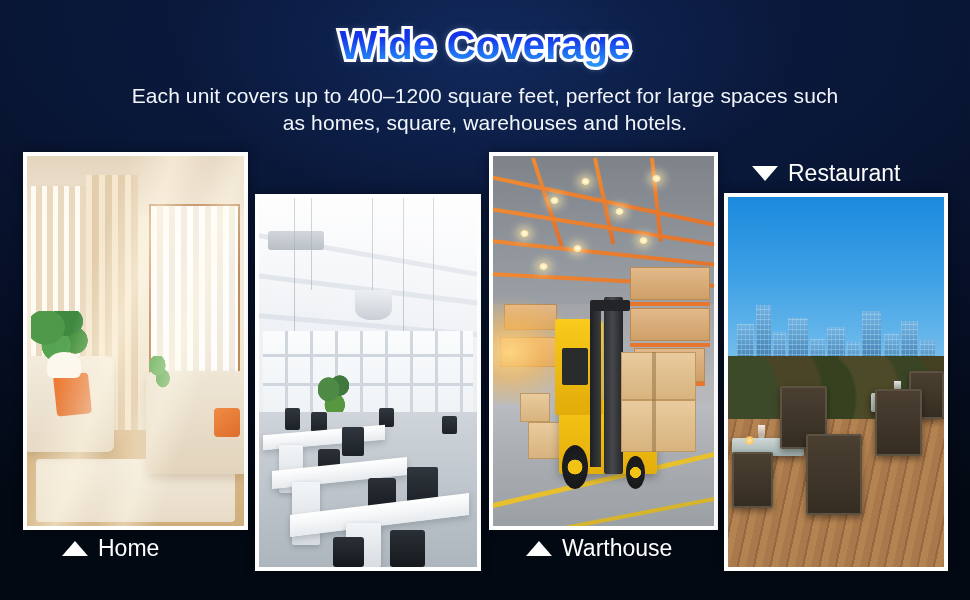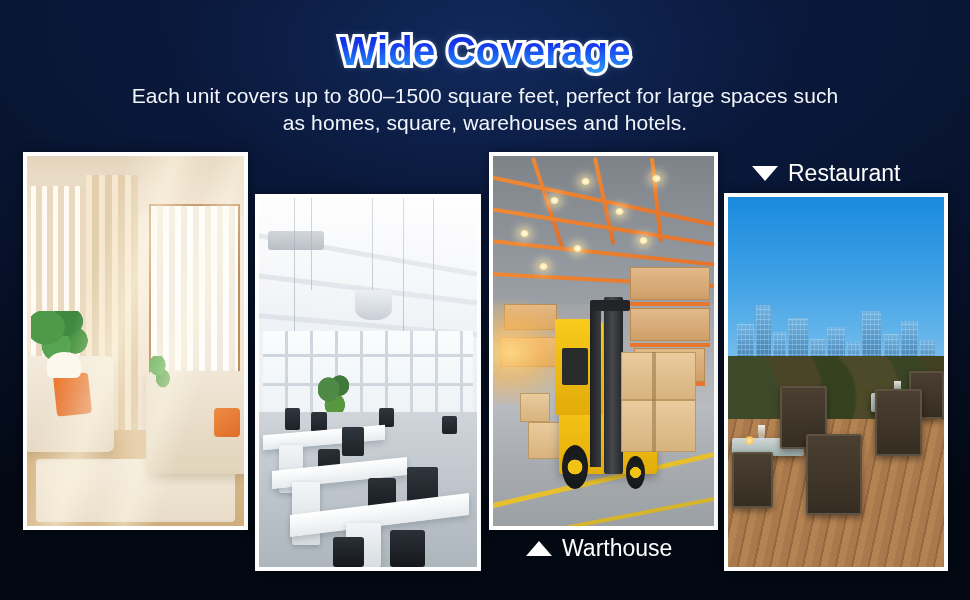--- a/index.html
+++ b/index.html
@@ -42,21 +42,20 @@
 
   .title {
     position: relative;
     display: inline-block;
     font-family: "Liberation Sans", sans-serif;
     font-weight: bold;
     font-size: 40px;
     line-height: 46px;
     letter-spacing: 0.2px;
     white-space: nowrap;
-    margin-top: 6px;
   }
   
   .title .stroke {
     position: absolute;
     left: 0;
     top: 0;
     color: #ffffff;
     -webkit-text-stroke: 6px #ffffff;
     text-shadow:
       0 0 6px rgba(255,255,255,0.55),
@@ -528,21 +527,21 @@
 <div id="banner">
 
   <div class="header">
     <div class="title-wrap">
       <span class="title">
         <span class="stroke">Wide Coverage</span>
         <span class="fill">Wide Coverage</span>
       </span>
     </div>
     <div class="subtitle">
-      <div>Each unit covers up to 800–1500 square feet, perfect for large spaces such</div>
+      <div>Each unit covers up to 400–1200 square feet, perfect for large spaces such</div>
       <div>as homes, square, warehouses and hotels.</div>
     </div>
   </div>
 
   <div class="panel panel-home">
     <div class="photo ph-home">
       <div class="ceil"></div>
       <div class="winR"></div>
       <div class="curtainL"></div>
       <div class="curtainM"></div>
@@ -550,20 +549,24 @@
       <div class="rug"></div>
       <div class="sofaR"></div>
       <div class="sofaL"></div>
       <div class="pillow"></div>
       <div class="pillow2"></div>
       <div class="plant"></div>
       <div class="sprig"></div>
       <div class="lamp"></div>
       <div class="sunbeam"></div>
     </div>
+  </div>
+  <div class="label label-home">
+    <span class="tri tri-up"></span>
+    <span>Home</span>
   </div>
 
   <div class="panel panel-office">
     <div class="photo ph-office">
       <div class="oceil"></div>
       <div class="beam b1"></div>
       <div class="beam b2"></div>
       <div class="beam b3"></div>
       <div class="duct"></div>
       <div class="wire" style="left:24%;height:25%;"></div>

